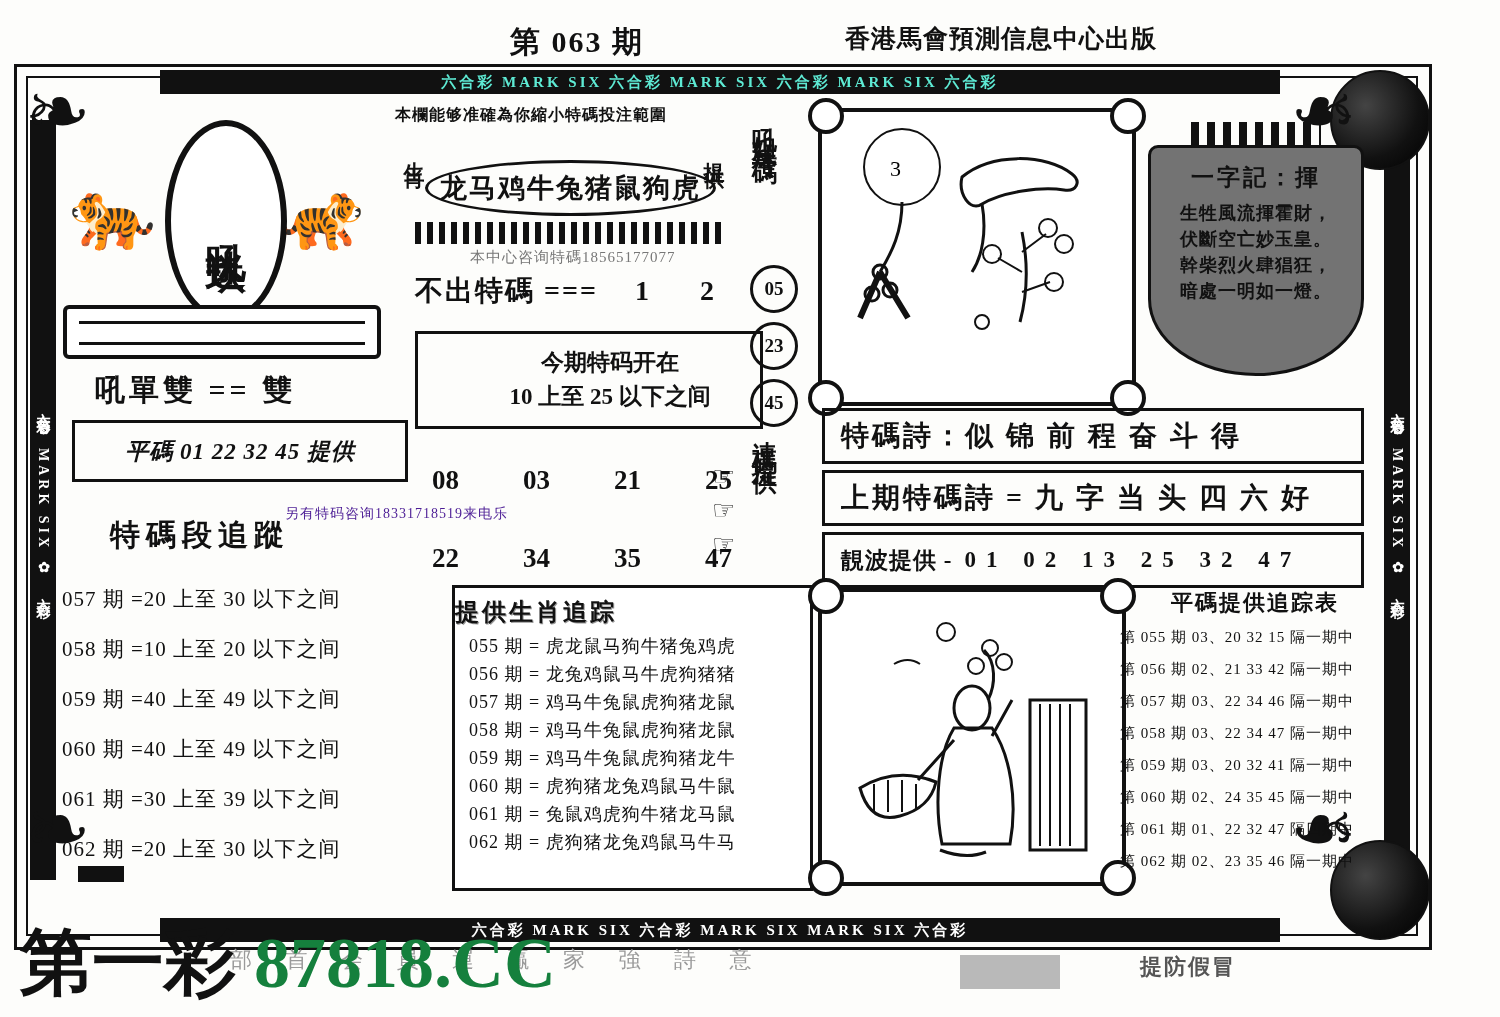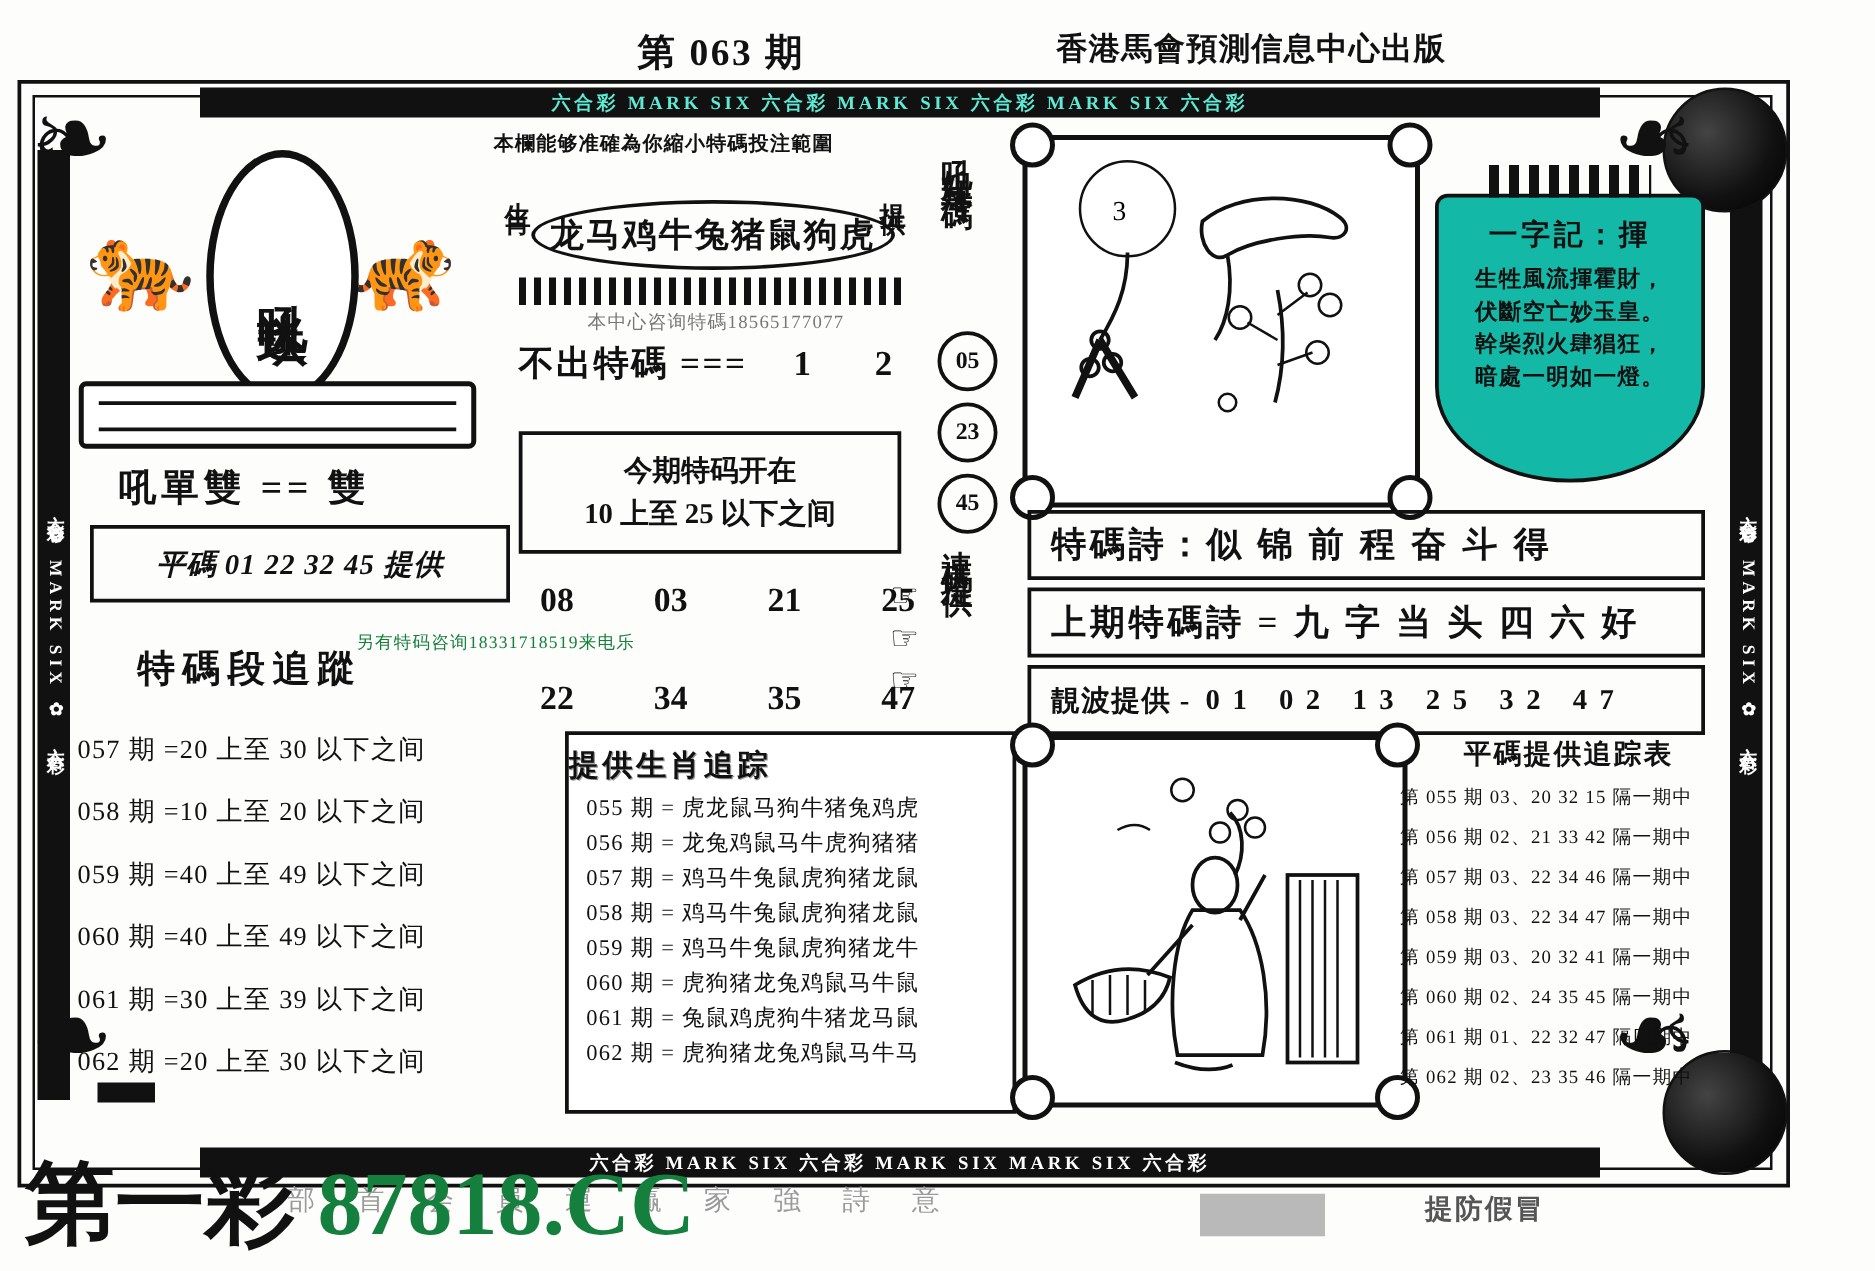--- a/index.html
+++ b/index.html
@@ -50,26 +50,26 @@
   .note-top{position:absolute;left:395px;top:105px;width:340px;font-size:16px;font-weight:bold;letter-spacing:1px;}
   .zodiac-ellipse{position:absolute;left:425px;top:160px;width:285px;height:50px;border:3px solid #111;border-radius:50%;
         display:flex;align-items:center;justify-content:center;font-size:27px;font-weight:bold;letter-spacing:2px;}
   .sheng{position:absolute;left:400px;top:145px;font-size:21px;font-weight:bold;writing-mode:vertical-rl;letter-spacing:6px;}
   .ti{position:absolute;left:700px;top:145px;font-size:21px;font-weight:bold;writing-mode:vertical-rl;letter-spacing:6px;}
   .wave{position:absolute;left:415px;top:222px;width:310px;height:22px;
         background:repeating-linear-gradient(90deg,#111 0 6px,transparent 6px 12px);}
   .faint-line{position:absolute;font-size:15px;color:#777;letter-spacing:1px;}
   .nochu{position:absolute;left:415px;top:272px;font-size:28px;font-weight:bold;letter-spacing:2px;}
   .nochu .nums{margin-left:28px;letter-spacing:22px;}
-  .midbox{position:absolute;left:415px;top:345px;width:300px;height:92px;border:3px solid #111;display:flex;
-        flex-direction:column;align-items:center;justify-content:center;font-size:23px;font-weight:bold;line-height:1.5;}
+  .midbox{position:absolute;left:415px;top:331px;width:300px;height:92px;border:3px solid #111;display:flex;
+        flex-direction:column;align-items:center;justify-content:center;font-size:23px;font-weight:bold;line-height:1.5;padding-left:42px;}
   .numrow{position:absolute;width:300px;display:flex;justify-content:space-between;font-size:27px;font-weight:bold;}
   .numrow.a{left:432px;top:465px;}
   .numrow.b{left:432px;top:543px;}
-  .faint-mid{position:absolute;left:285px;top:505px;font-size:14px;color:#15803d;letter-spacing:1px;}
+  .faint-mid{position:absolute;left:285px;top:505px;font-size:14px;color:#4c1d95;letter-spacing:1px;}
 
   
   .zbox{position:absolute;left:452px;top:585px;width:355px;height:300px;border:3px solid #111;background:#fff;}
   .zbox h3{margin:0;padding:8px 0 4px;font-size:24px;font-weight:bold;letter-spacing:3px;
         text-shadow:1px 1px 0 #999;}
   .zbox .zrow{font-size:18px;padding:2px 0 2px 14px;letter-spacing:1px;white-space:nowrap;}
 
   
   .vcol1{position:absolute;left:748px;top:108px;font-size:25px;font-weight:bold;writing-mode:vertical-rl;letter-spacing:8px;}
   .ballcol{position:absolute;left:750px;top:265px;}
@@ -78,22 +78,22 @@
   .vcol2{position:absolute;left:748px;top:420px;font-size:25px;font-weight:bold;writing-mode:vertical-rl;letter-spacing:10px;}
   .hands{position:absolute;left:712px;top:460px;font-size:26px;line-height:34px;}
 
   
   .pic-panel{position:absolute;left:818px;top:108px;width:310px;height:290px;border:4px solid #111;background:#fff;}
   .pic-panel .knob{position:absolute;width:28px;height:28px;border:4px solid #111;border-radius:50%;background:#fff;}
   .pic-panel .knob.tl{left:-14px;top:-14px;} .pic-panel .knob.tr{right:-14px;top:-14px;}
   .pic-panel .knob.bl{left:-14px;bottom:-14px;} .pic-panel .knob.br{right:-14px;bottom:-14px;}
   .pic-panel .art{position:absolute;inset:10px;font-size:22px;}
 
-  .shield{position:absolute;left:1148px;top:155px;width:210px;height:225px;border:3px solid #111;
-        border-radius:12px 12px 60% 60%/12px 12px 40% 40%;background:#14b8a6;}
+  .shield{position:absolute;left:1148px;top:145px;width:210px;height:225px;border:3px solid #111;
+        border-radius:12px 12px 60% 60%/12px 12px 40% 40%;background:#737373;}
   .shield .crown{position:absolute;left:40px;top:-26px;width:130px;height:26px;
         background:repeating-linear-gradient(90deg,#111 0 8px,transparent 8px 16px);}
   .shield h4{margin:14px 0 8px;text-align:center;font-size:23px;font-weight:bold;letter-spacing:3px;}
   .shield p{margin:2px 0;text-align:center;font-size:18px;font-weight:bold;letter-spacing:1px;}
 
   
   .poembox{position:absolute;left:822px;top:408px;width:542px;height:56px;border:3px solid #111;display:flex;
         align-items:center;padding-left:16px;font-size:28px;font-weight:bold;letter-spacing:3px;box-sizing:border-box;}
   .poembox2{top:470px;}
   .poembox3{top:532px;font-size:23px;letter-spacing:1px;}

